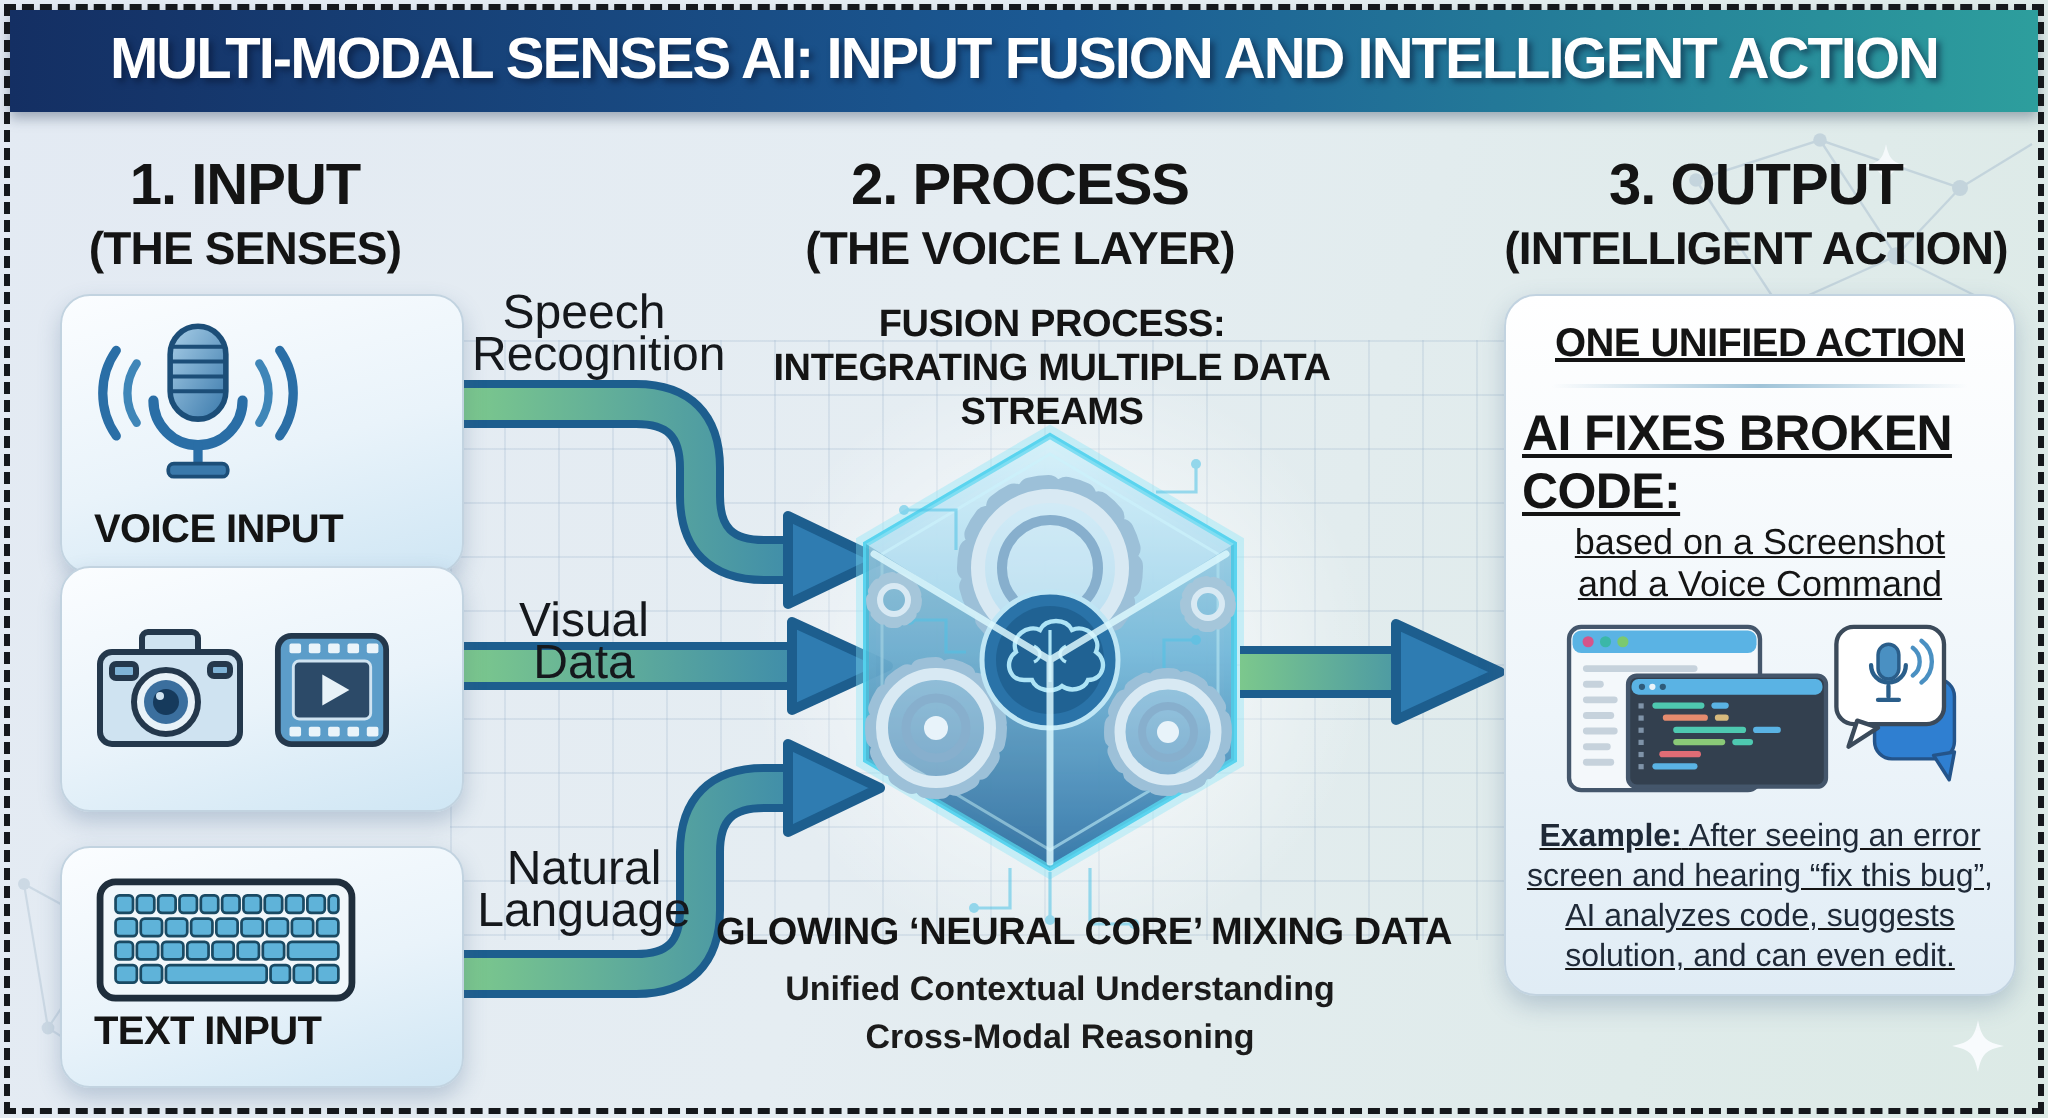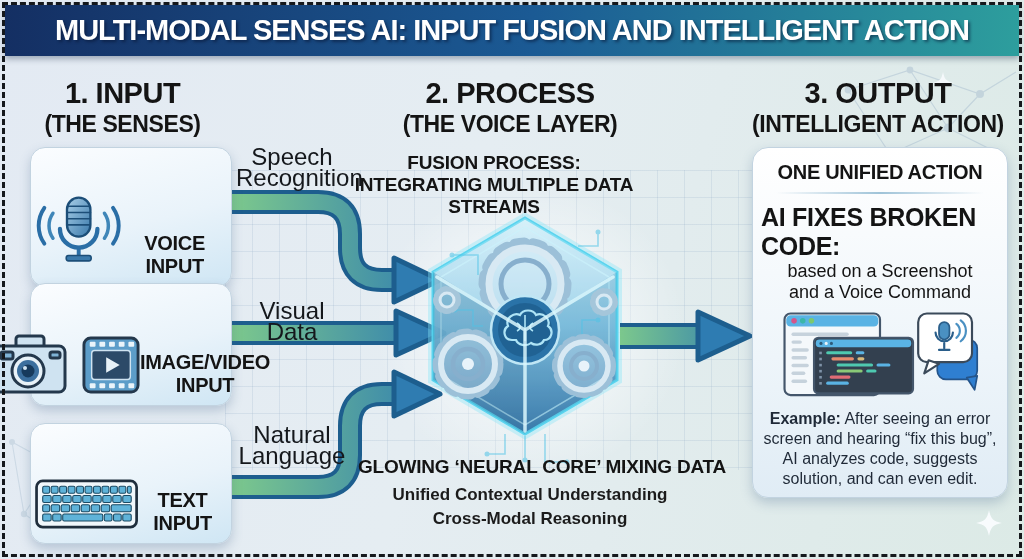--- a/index.html
+++ b/index.html
@@ -13,38 +13,38 @@
     box-shadow:0 3px 6px rgba(20,40,70,.35);}
   .banner-title{color:#fff;font-weight:700;font-size:29px;letter-spacing:-1px;white-space:nowrap;
     text-shadow:2px 2px 3px rgba(8,20,50,.55);}
   .col-head{position:absolute;text-align:center;z-index:6;}
   .col-head .h1{font-size:29px;font-weight:700;letter-spacing:-.5px;line-height:34px;}
   .col-head .h2{font-size:23px;font-weight:700;letter-spacing:-.4px;line-height:28px;}
   .card{position:absolute;box-sizing:border-box;z-index:7;
     background:linear-gradient(165deg,#fbfdff 0%,#e9f3fa 55%,#cfe6f4 100%);
     border:1.5px solid #c2d3e0;border-radius:15px;
     box-shadow:0 5px 11px rgba(70,100,140,.28);
-    display:flex;align-items:flex-end;justify-content:center;padding:8px 4px;}
+    display:flex;flex-direction:column;align-items:flex-start;justify-content:center;padding:8px 16px;}
   .card-label{font-size:20px;font-weight:700;letter-spacing:-.3px;margin-top:4px;text-align:center;}
   .icon-row{display:flex;align-items:center;gap:8px;}
   .arrow-label{position:absolute;z-index:8;text-align:center;font-size:24px;line-height:21px;color:#15181c;}
   .caption{position:absolute;text-align:center;z-index:8;}
   .caption.bold{font-size:19px;font-weight:700;letter-spacing:-.2px;line-height:22px;}
   .bullets{position:absolute;text-align:center;z-index:8;font-size:17px;line-height:24px;color:#1b1b1b;font-weight:bold;}
   .grid{position:absolute;left:225px;top:170px;width:545px;height:300px;z-index:1;
     background:
      repeating-linear-gradient(to right,rgba(150,175,200,.22) 0 1px,transparent 1px 27px),
      repeating-linear-gradient(to bottom,rgba(150,175,200,.22) 0 1px,transparent 1px 27px);}
   .halo{position:absolute;left:375px;top:180px;width:310px;height:300px;z-index:2;
     background:radial-gradient(closest-side,rgba(255,255,255,.95),rgba(255,255,255,0));}
   .deco{position:absolute;z-index:3;}
   .out-card{position:absolute;left:752px;top:147px;width:256px;height:351px;box-sizing:border-box;z-index:7;
     background:linear-gradient(180deg,#ffffff 0%,#eef5fa 60%,#e0ecf5 100%);
     border:1.5px solid #c2d3e0;border-radius:16px;box-shadow:0 5px 12px rgba(70,100,140,.28);
-    display:flex;flex-direction:column;align-items:center;padding:13px 8px 8px;}
+    display:flex;flex-direction:column;align-items:center;padding:13px 8px 8px;text-decoration:underline;}
   .out-title{font-size:20px;font-weight:700;letter-spacing:-.3px;}
   .out-divider{width:208px;height:2px;margin:8px 0 9px;
     background:linear-gradient(90deg,rgba(160,195,215,0),#9fc3d8,rgba(160,195,215,0));}
   .out-action{font-size:25px;font-weight:700;letter-spacing:-.3px;}
   .out-line{font-size:18px;line-height:21px;}
   .example{font-size:16px;line-height:20px;text-align:center;width:238px;margin-top:7px;color:#1f2937;}
   .example b{font-weight:700;}
   svg{display:block;}
 </style>
 </head>
@@ -98,21 +98,21 @@
   </div>
   <div class="col-head" style="left:355px;top:76px;width:310px">
     <div class="h1">2. PROCESS</div>
     <div class="h2">(THE VOICE LAYER)</div>
   </div>
   <div class="col-head" style="left:738px;top:76px;width:280px">
     <div class="h1">3. OUTPUT</div>
     <div class="h2">(INTELLIGENT ACTION)</div>
   </div>
 
-  <div class="caption bold" style="left:346px;top:152px;width:296px">FUSION PROCESS: INTEGRATING MULTIPLE DATA STREAMS</div>
+  <div class="caption bold" style="left:378px;top:152px;width:296px">FUSION PROCESS: INTEGRATING MULTIPLE DATA STREAMS</div>
   <div class="caption bold" style="left:342px;top:456px;width:400px">GLOWING ‘NEURAL CORE’ MIXING DATA</div>
   <div class="bullets" style="left:330px;top:483px;width:400px">
     <div>Unified Contextual Understanding</div>
     <div>Cross-Modal Reasoning</div>
   </div>
 
   <div class="card" style="left:30px;top:147px;width:202px;height:140px">
     <svg width="104" height="92" viewBox="-56 -48 112 96">
       <defs>
           <linearGradient id="micg" x1="0" y1="0" x2="1" y2="1">
@@ -160,21 +160,20 @@
           <rect x="8" y="49" width="6" height="5" rx="1"></rect>
             <rect x="18" y="49" width="6" height="5" rx="1"></rect>
           <rect x="28" y="49" width="6" height="5" rx="1"></rect>
             <rect x="38" y="49" width="6" height="5" rx="1"></rect>
             <rect x="48" y="49" width="6" height="5" rx="1"></rect>
         </g>
         <rect x="10" y="15" width="40" height="30" rx="3" fill="#2c4a68" stroke="#cfe3f1" stroke-width="1.5"></rect>
         <path d="M25 22 L25 38 L39 30 Z" fill="#e8f2f8"></path>
       </svg>
     </div>
-    <div class="card-label">IMAGE/VIDEO INPUT</div>
   </div>
 
   <div class="card" style="left:30px;top:423px;width:202px;height:121px">
     <svg width="132" height="62" viewBox="0 0 134 64">
       <rect x="2" y="2" width="130" height="60" rx="8" fill="#f0f7fb" stroke="#1f2e3c" stroke-width="3.5"></rect>
       <g fill="#5fb3d9" stroke="#1a4a63" stroke-width="1.4">
         <g>
           <rect x="10" y="9" width="9" height="9" rx="2"></rect>
             <rect x="21" y="9" width="9" height="9" rx="2"></rect>
             <rect x="32" y="9" width="9" height="9" rx="2"></rect>

